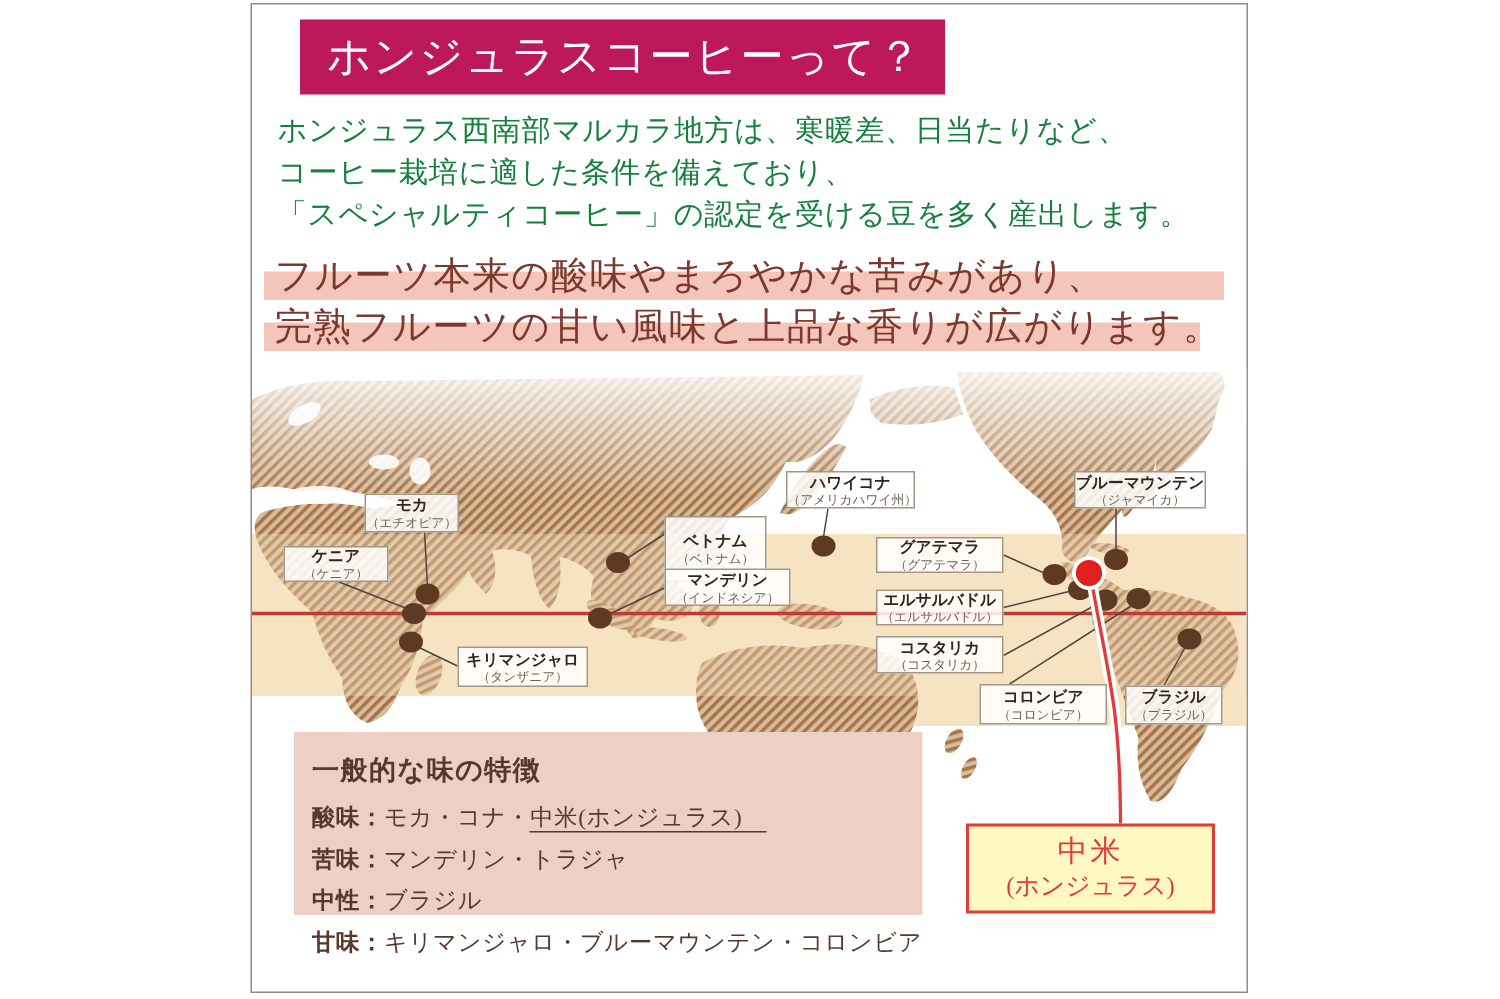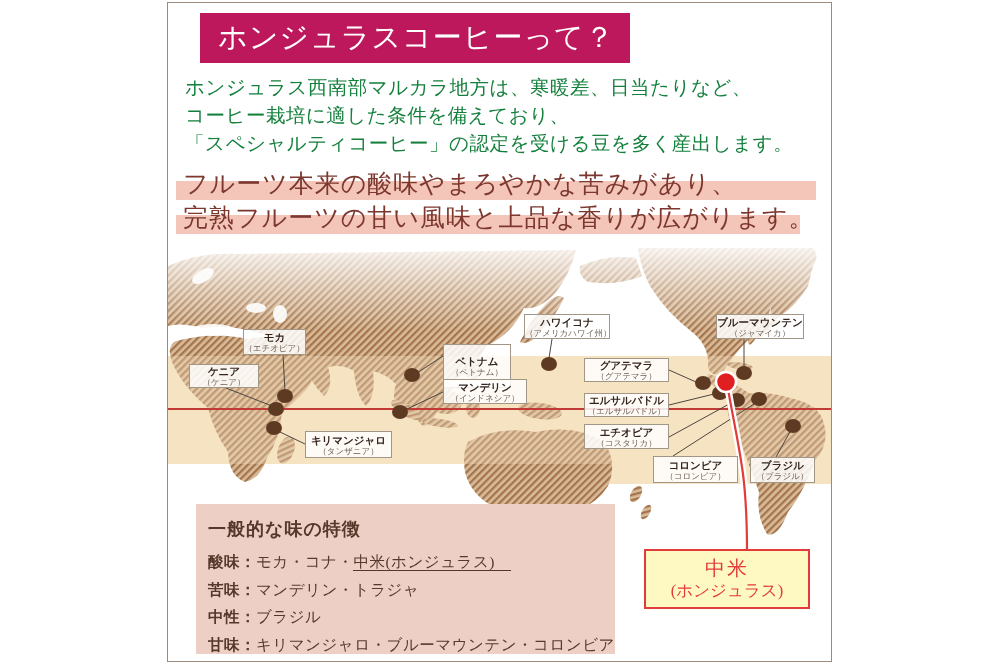--- a/index.html
+++ b/index.html
@@ -14,21 +14,21 @@
   .hl .bar{position:absolute;left:0;top:14px;height:19px;}
   .hl .txt{position:relative;display:inline-block;font-size:25px;padding-left:7px;letter-spacing:1px;}
   .hl1{top:164px;} .hl2{top:198px;}
   #worldmap{position:absolute;left:0;top:243px;width:663px;height:335px;display:block;}
   .label-layer{position:absolute;left:0;top:0;width:663px;height:660px;pointer-events:none;}
   .map-label{position:absolute;background:rgba(255,255,255,0.85);border:1px solid #a29786;
              display:flex;flex-direction:column;justify-content:center;text-align:center;
              font-family:"Liberation Sans","DejaVu Sans",sans-serif;white-space:nowrap;overflow:visible;}
   .ml-name{font-size:10.5px;font-weight:bold;color:#33241c;line-height:12px;}
   .ml-country{font-size:8.5px;color:#6b5d52;line-height:10px;}
-  .taste-box{position:absolute;left:28px;top:501px;width:419px;height:150px;padding:13px 12px 0 12px;}
+  .taste-box{position:absolute;left:28px;top:485px;width:419px;height:122px;padding:13px 12px 0 12px;}
   .tb-title{font-size:18px;font-weight:bold;margin-bottom:7px;letter-spacing:1px;}
   .tb-row{font-size:15.5px;line-height:27.5px;letter-spacing:0.5px;white-space:nowrap;}
   .tb-label{font-weight:bold;}
   .tb-underline{border-bottom:1.5px solid currentColor;padding-right:16px;}
   .callout{position:absolute;left:476px;top:546px;width:166px;height:60px;background:#fef9c3;
            border:2px solid;display:flex;flex-direction:column;justify-content:center;text-align:center;}
   .co-l1{font-size:20px;line-height:24px;letter-spacing:2px;}
   .co-l2{font-size:16.5px;line-height:22px;}
 </style>
 </head>
@@ -180,21 +180,21 @@
         </div>
         <div class="map-label" style="left: 416px; top: 355px; width: 85px; height: 24px;">
           <div class="ml-name">グアテマラ</div>
           <div class="ml-country">（グアテマラ）</div>
         </div>
         <div class="map-label" style="left: 416px; top: 390px; width: 85px; height: 24px;">
           <div class="ml-name">エルサルバドル</div>
           <div class="ml-country">（エルサルバドル）</div>
         </div>
         <div class="map-label" style="left: 416px; top: 421px; width: 85px; height: 25px;">
-          <div class="ml-name">エチオピア</div>
+          <div class="ml-name">コスタリカ</div>
           <div class="ml-country">（コスタリカ）</div>
         </div>
         <div class="map-label" style="left: 485px; top: 453px; width: 85px; height: 27px;">
           <div class="ml-name">コロンビア</div>
           <div class="ml-country">（コロンビア）</div>
         </div>
         <div class="map-label" style="left: 548px; top: 311px; width: 88px; height: 25px;">
           <div class="ml-name">ブルーマウンテン</div>
           <div class="ml-country">（ジャマイカ）</div>
         </div>

